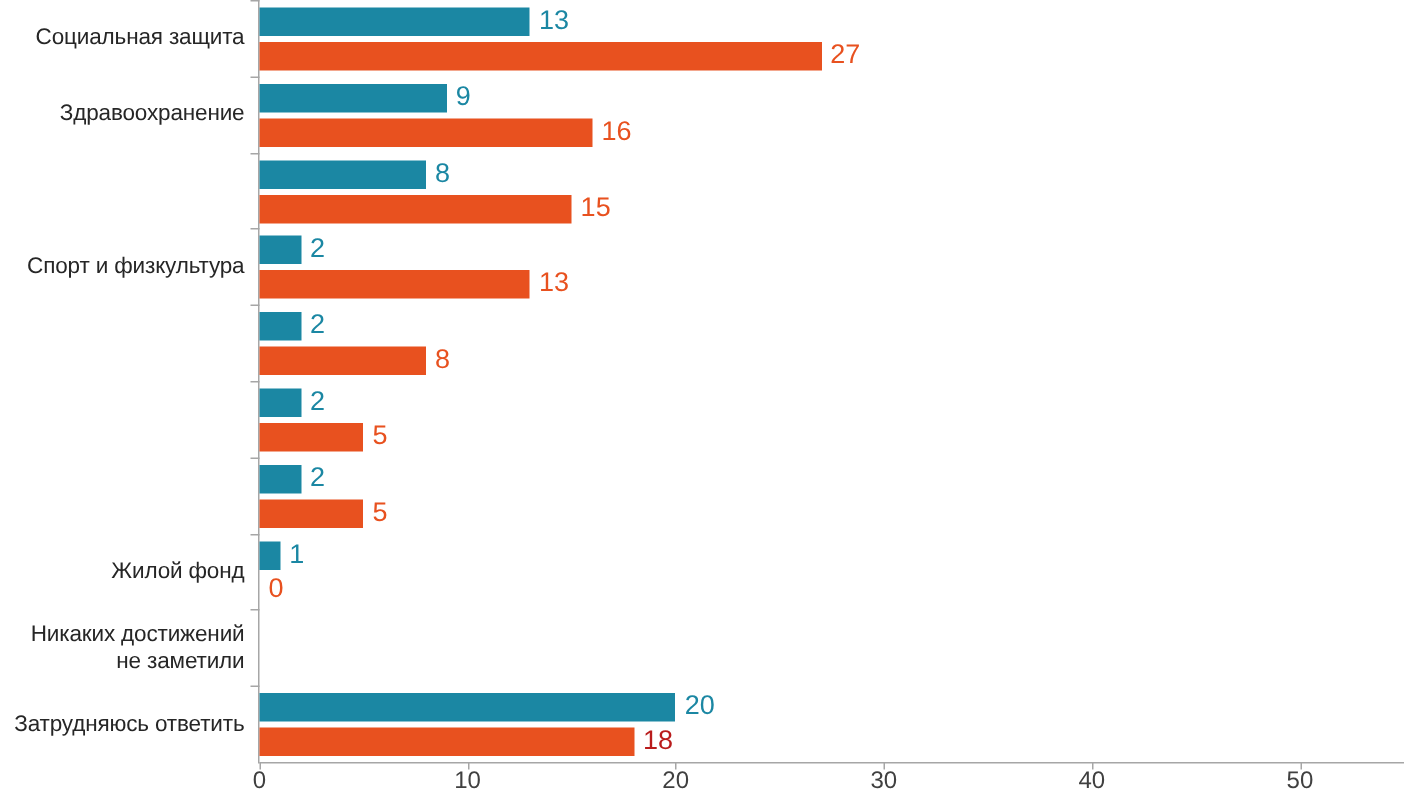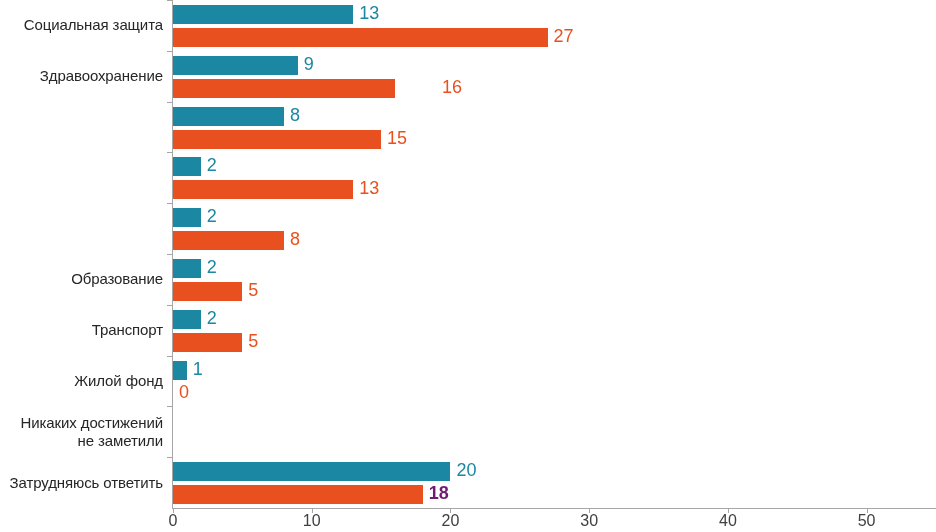--- a/index.html
+++ b/index.html
@@ -115,22 +115,21 @@
   .bar-value.series-b { color: #e8511f; top: 27px; }
 </style>
 </head>
 <body>
 
 <div id="chart">
 
   <div class="cat-labels">
       <div class="cat-label" style="top: 67.2px;">Здравоохранение</div>
       <div class="cat-label" style="top: 16.4px;">Социальная защита</div>
-      <div class="cat-label" style="top: 270.4px;">Образование</div>
-      <div class="cat-label" style="top: 321.2px;">Транспорт</div>
+      <div class="cat-label" style="top: 168.8px;">Спорт и физкультура</div>
       <div class="cat-label" style="top: 372px;">Жилой фонд</div>
       <div class="cat-label" style="top: 413.8px;">Никаких достижений
 не заметили</div>
       <div class="cat-label" style="top: 473.6px;">Затрудняюсь ответить</div>
     </div>
 
   <div class="y-axis-line"></div>
 
   <div class="plot-area">
       <div class="y-tick" style="top: 0px;"></div>
@@ -138,21 +137,21 @@
         <div class="bar series-a" style="width: 180.345px; background: rgb(27, 135, 163);"></div>
         <div class="bar-value series-a" style="left: 186.345px; color: rgb(27, 135, 163);">13</div>
         <div class="bar series-b" style="width: 374.564px; background: rgb(232, 81, 31);"></div>
         <div class="bar-value series-b" style="left: 380.564px; color: rgb(232, 81, 31);">27</div>
       </div>
       <div class="y-tick" style="top: 51px;"></div>
       <div class="bar-group" style="top: 50.8px; height: 50.8px;">
         <div class="bar series-a" style="width: 124.855px; background: rgb(27, 135, 163);"></div>
         <div class="bar-value series-a" style="left: 130.855px; color: rgb(27, 135, 163);">9</div>
         <div class="bar series-b" style="width: 221.964px; background: rgb(232, 81, 31);"></div>
-        <div class="bar-value series-b" style="left: 227.964px; color: rgb(232, 81, 31); margin-left: 41px;">16</div>
+        <div class="bar-value series-b" style="left: 227.964px; color: rgb(232, 81, 31);">16</div>
       </div>
       <div class="y-tick" style="top: 102px;"></div>
       <div class="bar-group" style="top: 101.6px; height: 50.8px;">
         <div class="bar series-a" style="width: 110.982px; background: rgb(27, 135, 163);"></div>
         <div class="bar-value series-a" style="left: 116.982px; color: rgb(27, 135, 163);">8</div>
         <div class="bar series-b" style="width: 208.091px; background: rgb(232, 81, 31);"></div>
         <div class="bar-value series-b" style="left: 214.091px; color: rgb(232, 81, 31);">15</div>
       </div>
       <div class="y-tick" style="top: 152px;"></div>
       <div class="bar-group" style="top: 152.4px; height: 50.8px;">
@@ -187,21 +186,21 @@
         <div class="bar series-a" style="width: 13.8727px; background: rgb(27, 135, 163);"></div>
         <div class="bar-value series-a" style="left: 19.8727px; color: rgb(27, 135, 163);">1</div>
         <div class="bar-value series-b" style="left: 6px; color: rgb(232, 81, 31);">0</div>
       </div>
       <div class="y-tick" style="top: 406px;"></div>
       <div class="y-tick" style="top: 457px;"></div>
       <div class="bar-group" style="top: 457.2px; height: 50.8px;">
         <div class="bar series-a" style="width: 277.455px; background: rgb(27, 135, 163);"></div>
         <div class="bar-value series-a" style="left: 283.455px; color: rgb(27, 135, 163);">20</div>
         <div class="bar series-b" style="width: 249.709px; background: rgb(232, 81, 31);"></div>
-        <div class="bar-value series-b" style="left: 255.709px; color: #701a75; font-weight: bold;">18</div>
+        <div class="bar-value series-b" style="left: 255.709px; color: #b91c1c;">18</div>
       </div>
     </div>
 
   <div class="x-axis-line"></div>
 
 <div class="x-tick" style="left: 173px;"></div>
     <div class="x-tick-label" style="left: 173px;">0</div>
     <div class="x-tick" style="left: 311.727px;"></div>
     <div class="x-tick-label" style="left: 311.727px;">10</div>
     <div class="x-tick" style="left: 450.455px;"></div>

